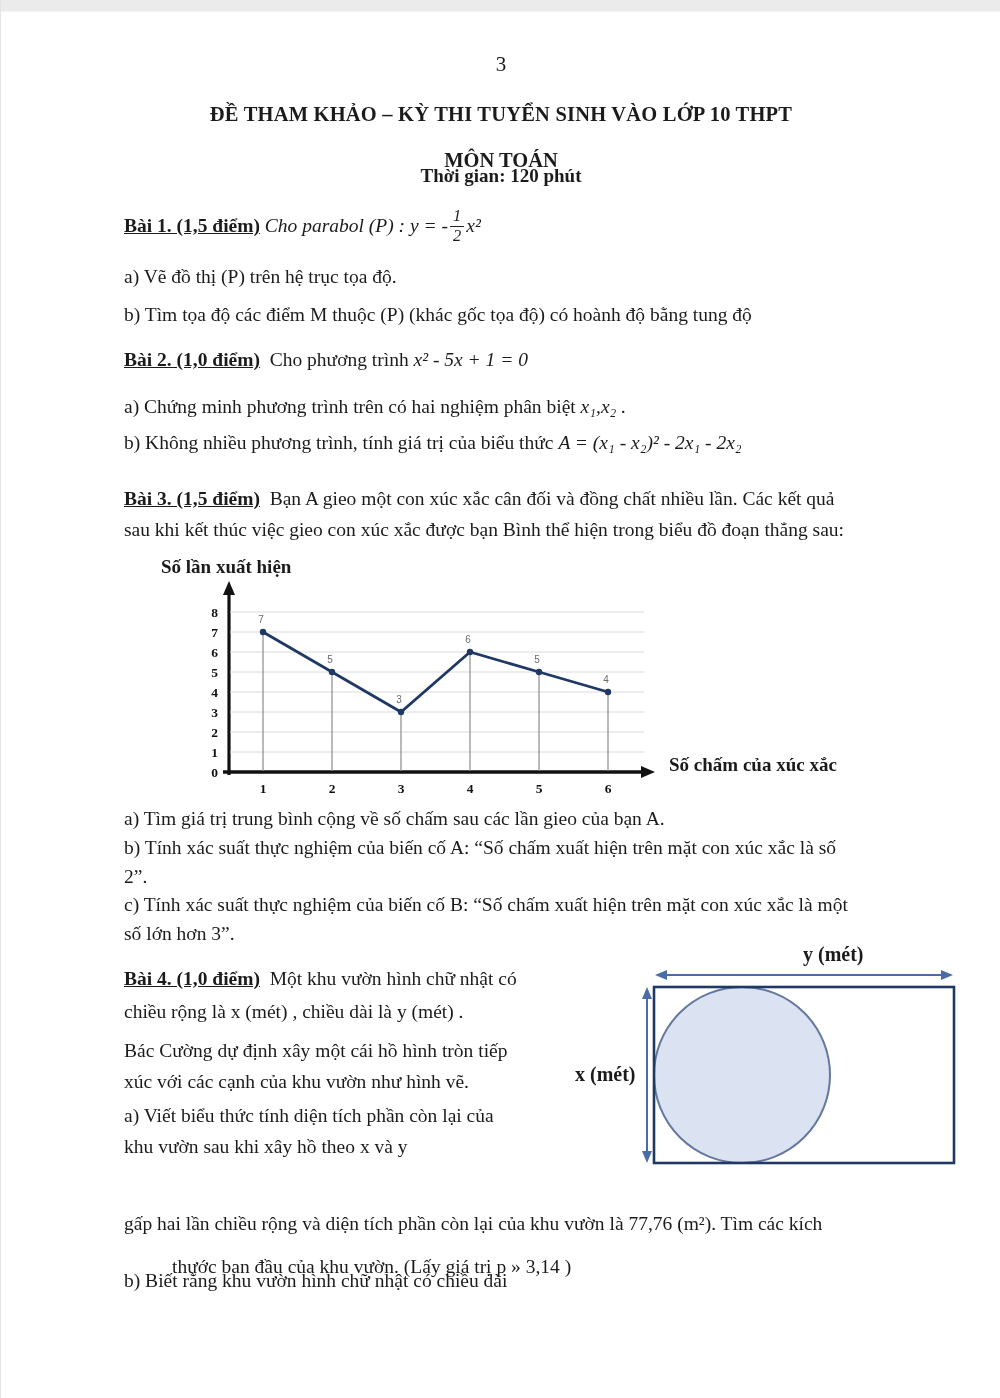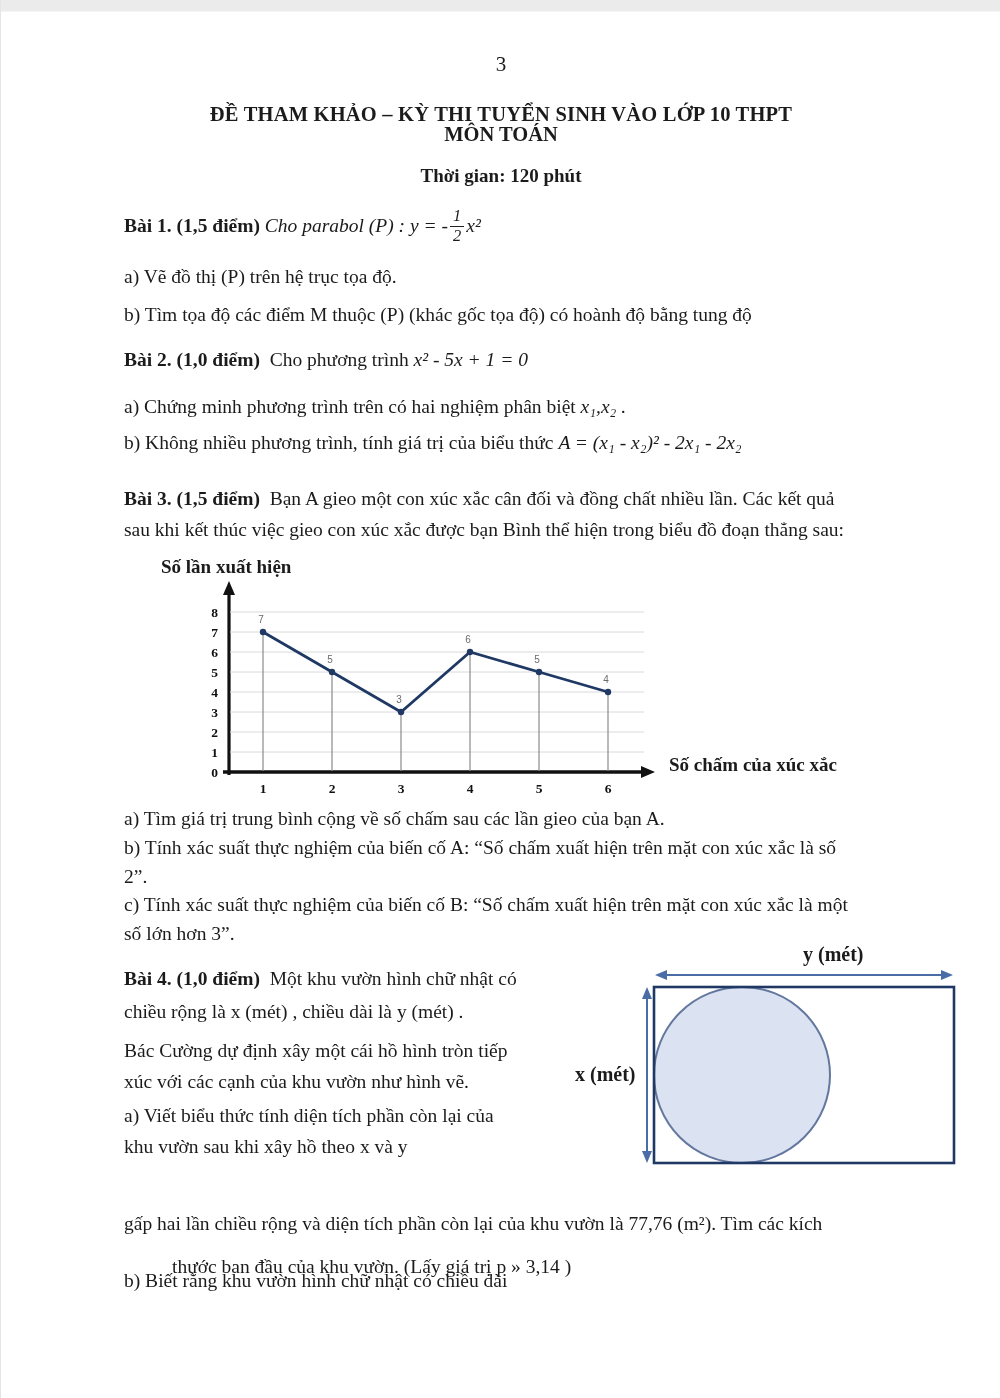--- a/index.html
+++ b/index.html
@@ -14,24 +14,24 @@
     border-left:1px solid #e4e4e4;
   }
   .top-strip {
     position:absolute; left:0; top:0; width:1000px; height:11px;
     background:#ebebeb;
     box-shadow:0 1px 0 #f5f5f5;
   }
   .centered { position:absolute; left:0; width:1000px; text-align:center; }
   .pgnum { top:52px; font-size:21px; }
   .title-main { top:103px; font-size:20.5px; font-weight:bold; letter-spacing:.2px; }
-  .title-sub  { top:123px; font-size:20.5px; font-weight:bold; }
+  .title-sub  { top:149px; font-size:20.5px; font-weight:bold; }
   .title-time { top:165px; font-size:19px; font-weight:bold; }
   .line { position:absolute; left:123px; font-size:19.5px; white-space:nowrap; }
-  .bold { font-weight:bold; }
+  .bold { font-weight:bold;text-decoration:underline; }
   .math { font-style:italic; }
   .frac { display:inline-flex; flex-direction:column; align-items:center;
           vertical-align:middle; font-size:16.5px; line-height:1.1; margin:0 2px; font-style:italic; }
   .frac .den { border-top:1.4px solid #222; padding:0 3px; }
   .p1-row { display:flex; align-items:center; height:52px; }
   .chart-ylabel { position:absolute; left:160px; top:556px; font-size:19px; font-weight:bold; }
   .chart-xlabel { position:absolute; left:668px; top:754px; font-size:19px; font-weight:bold; }
   .chart-svg { position:absolute; left:195px; top:580px; }
   .tick { font:bold 13.5px "Liberation Serif", serif; fill:#111; }
   .pt-label { font:10px "Liberation Sans", sans-serif; fill:#6b6b6b; }

